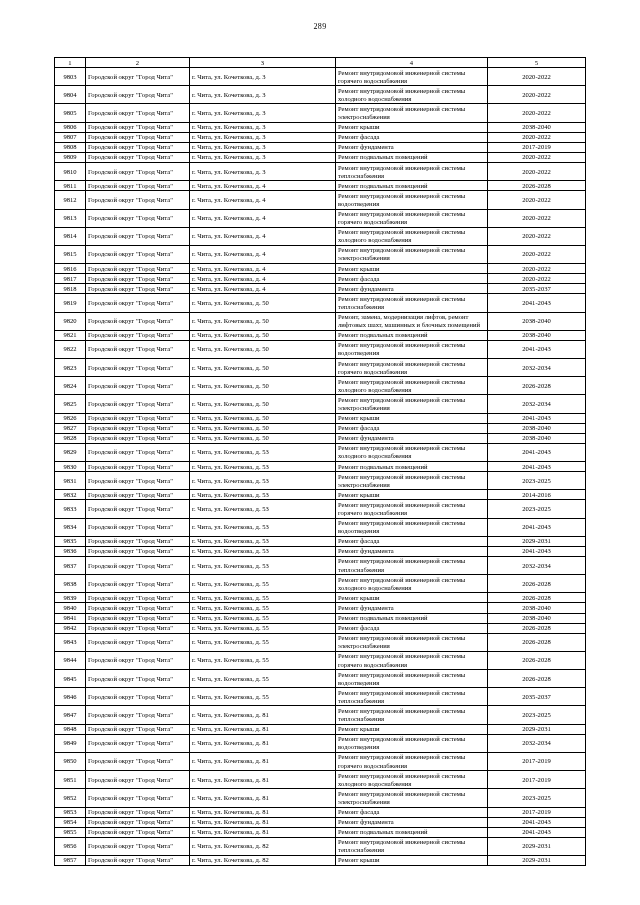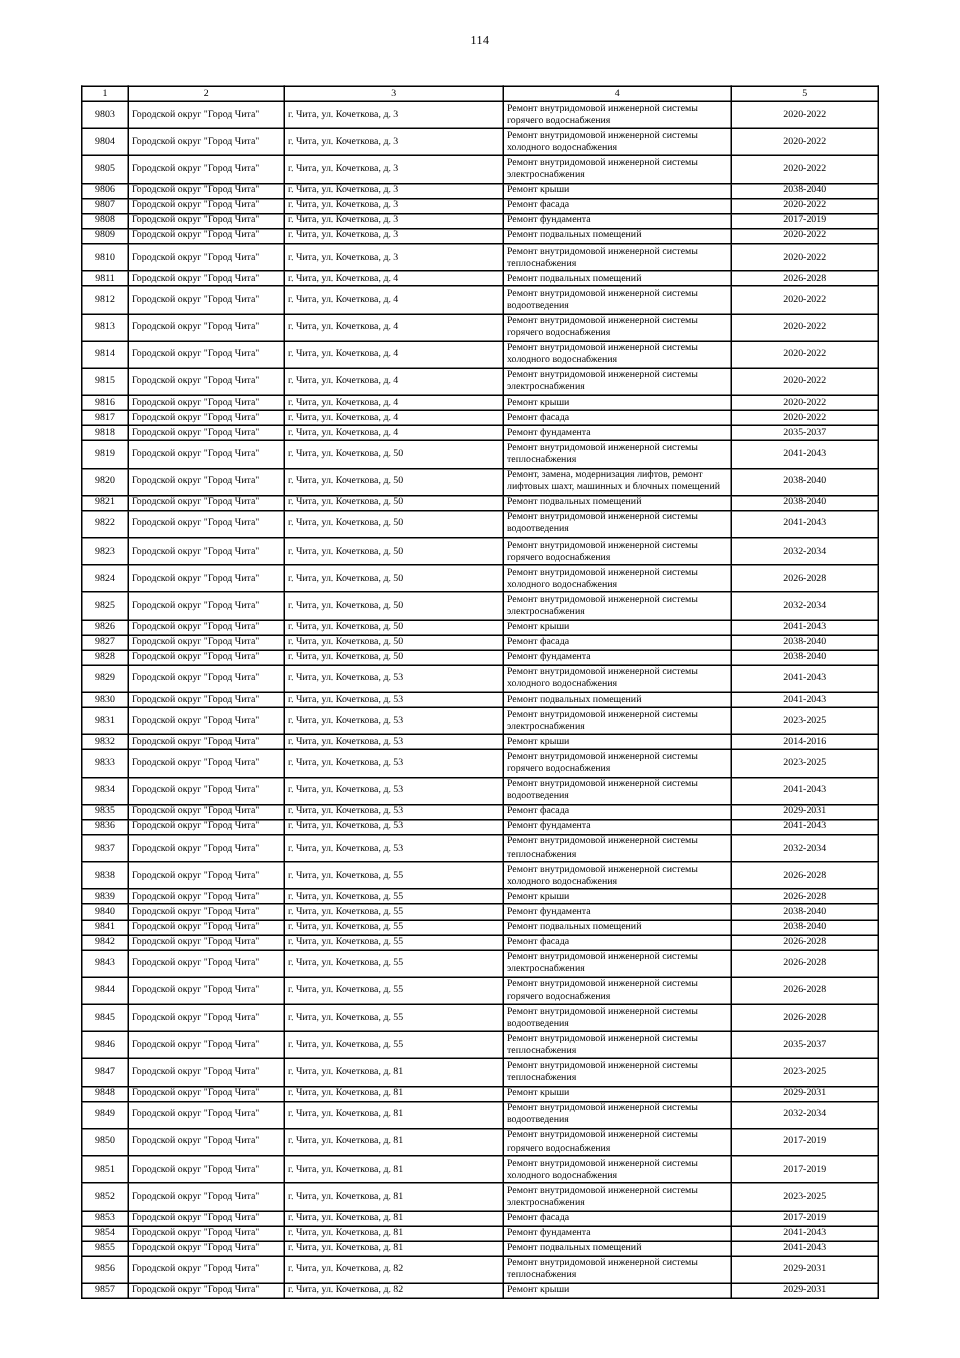--- a/index.html
+++ b/index.html
@@ -35,21 +35,21 @@
   .c2 { text-align: left; }
   .c3 { text-align: left; }
   .c4 { text-align: left; }
   .c5 { text-align: center; }
   thead td { text-align: center !important; height: 10px; }
 </style>
 </head>
 <body>
 
 <div class="page">
-  <div class="page-number">114</div>
+  <div class="page-number">289</div>
 
   <table class="main">
     <colgroup>
       <col style="width:31px">
       <col style="width:104px">
       <col style="width:146px">
       <col style="width:152px">
       <col style="width:98px">
     </colgroup>
     <thead>

